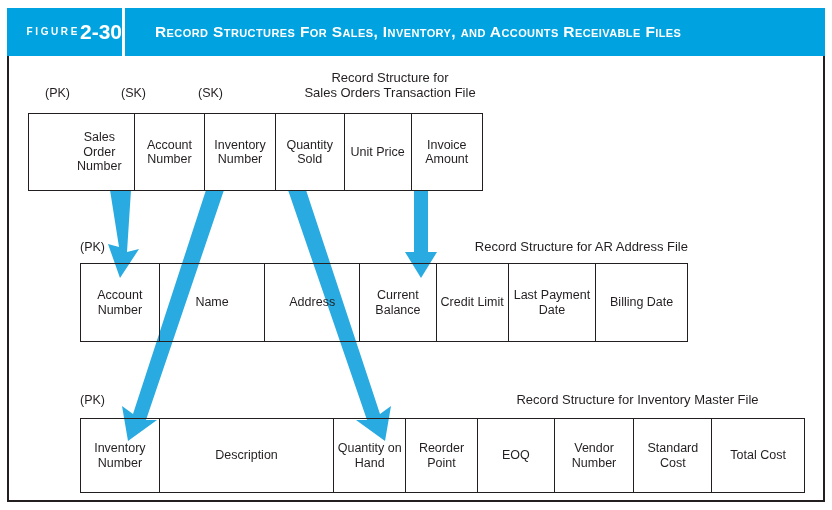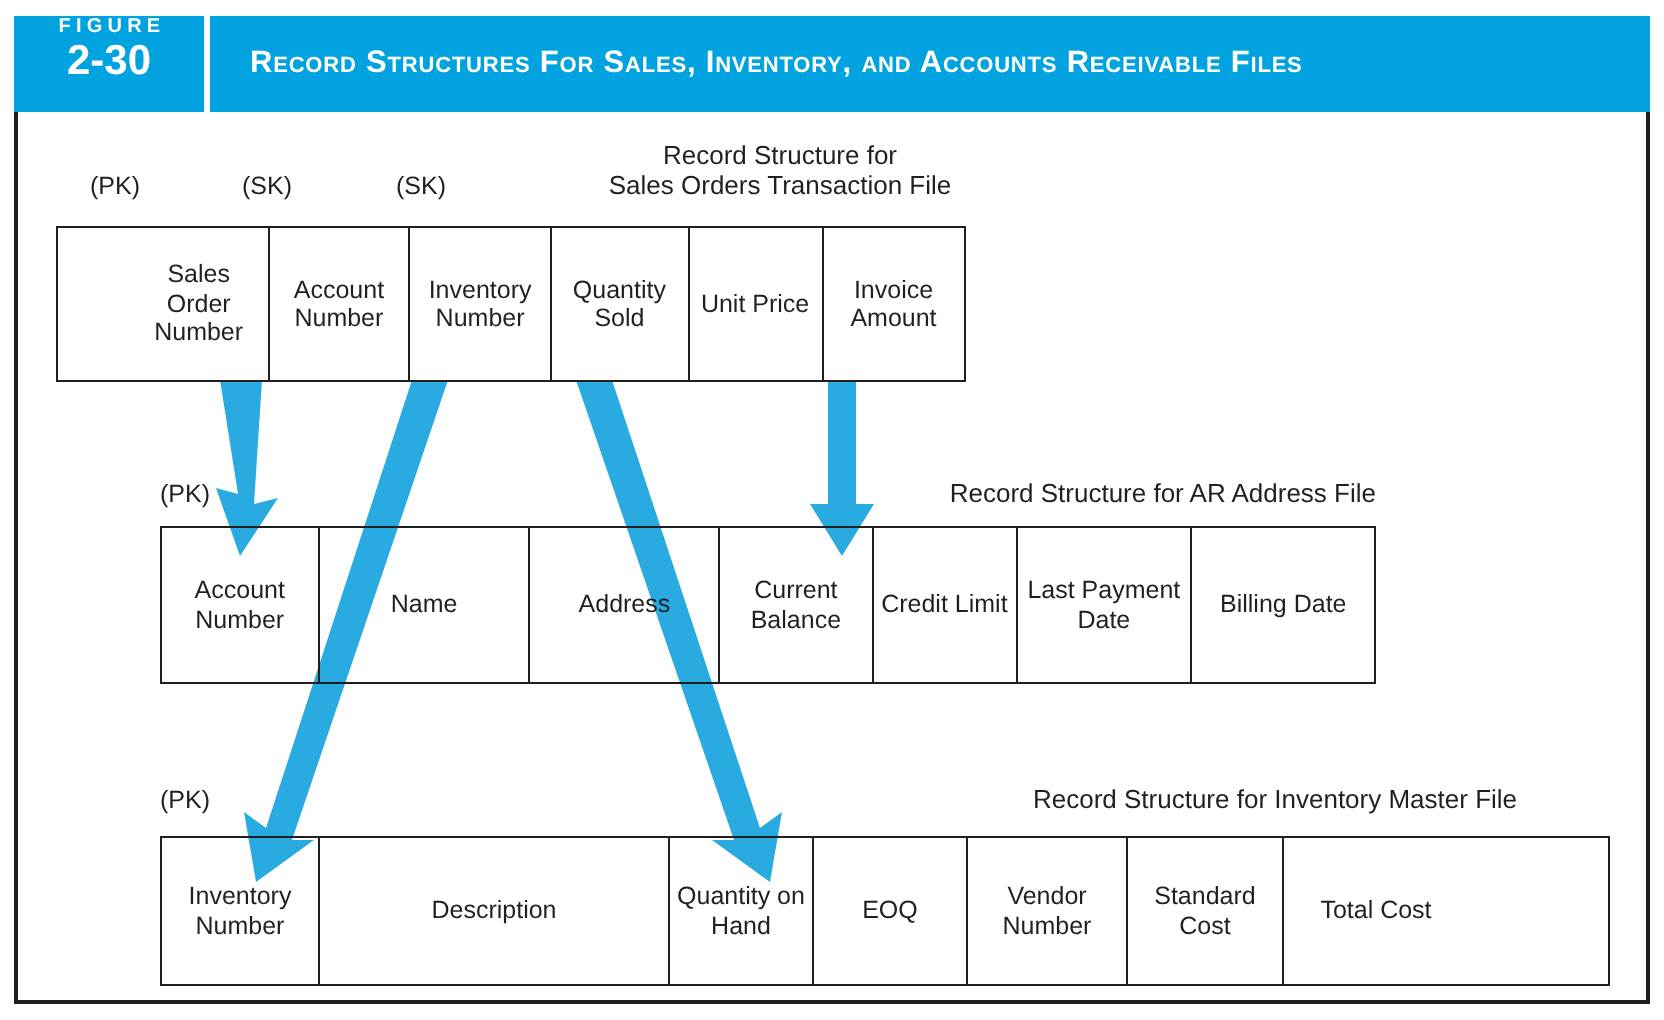--- a/index.html
+++ b/index.html
@@ -24,25 +24,24 @@
     position: absolute;
     left: 7px;
     top: 8px;
     width: 818px;
     height: 48px;
     background: #00A3E0;
     display: flex;
     align-items: stretch;
   }
   #banner-left {
-    width: 98px;
-    display: flex;
-    flex-direction: column;
+    width: 118px;
+    display: flex;
     align-items: center;
-    justify-content: flex-start;
+    justify-content: flex-end;
     color: #ffffff;
     border-right: 3px solid #ffffff;
     box-sizing: border-box;
   }
   #figure-word {
     font-size: 10px;
     font-weight: bold;
     letter-spacing: 2.6px;
     line-height: 12px;
     padding-left: 3px;
@@ -50,21 +49,21 @@
   #figure-number {
     font-size: 21px;
     font-weight: bold;
     line-height: 22px;
     letter-spacing: 0px;
   }
   #banner-title {
     flex: 1;
     display: flex;
     align-items: center;
-    padding-left: 20px;
+    padding-left: 30px;
     color: #ffffff;
     font-size: 15.5px;
     font-weight: bold;
     font-variant: small-caps;
     letter-spacing: 0.4px;
     font-stretch: condensed;
   }
 
   
   #frame {
@@ -207,20 +206,22 @@
 
   <div class="key-label" style="left:80px; top:393px;">(PK)</div>
   <div class="caption right" style="left:470px; top:393px; width:335px;text-align:center;">Record Structure for Inventory Master File</div>
 
   <div class="record-table" id="table-inventory-master" style="left:80px; top:418px; width:725px; height:75px;">
     <div class="record-cell" style="width:79px;">Inventory
 Number</div>
     <div class="record-cell" style="width:175px;">Description</div>
     <div class="record-cell" style="width:72px;">Quantity
 on Hand</div>
+    <div class="record-cell" style="width:72px;">Reorder
+Point</div>
     <div class="record-cell" style="width:77px;">EOQ</div>
     <div class="record-cell" style="width:80px;">Vendor
 Number</div>
     <div class="record-cell" style="width:78px;">Standard
 Cost</div>
     <div class="record-cell" style="width:92px;">Total
 Cost</div>
   </div>
 
 </div>

